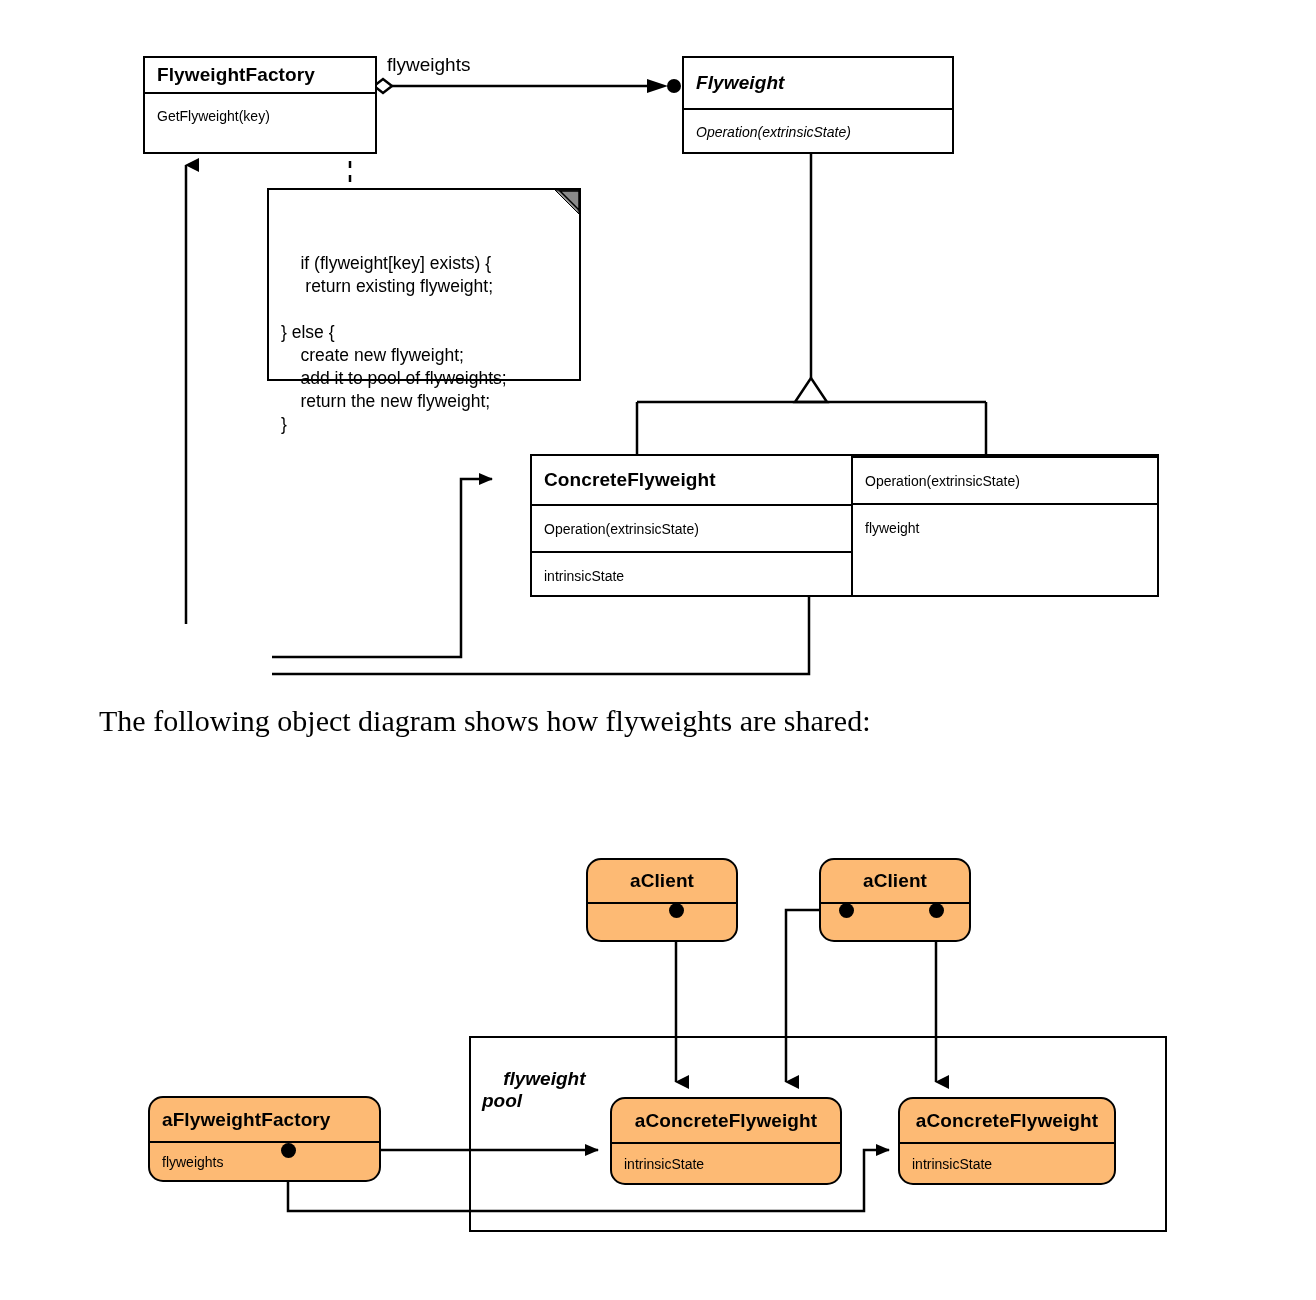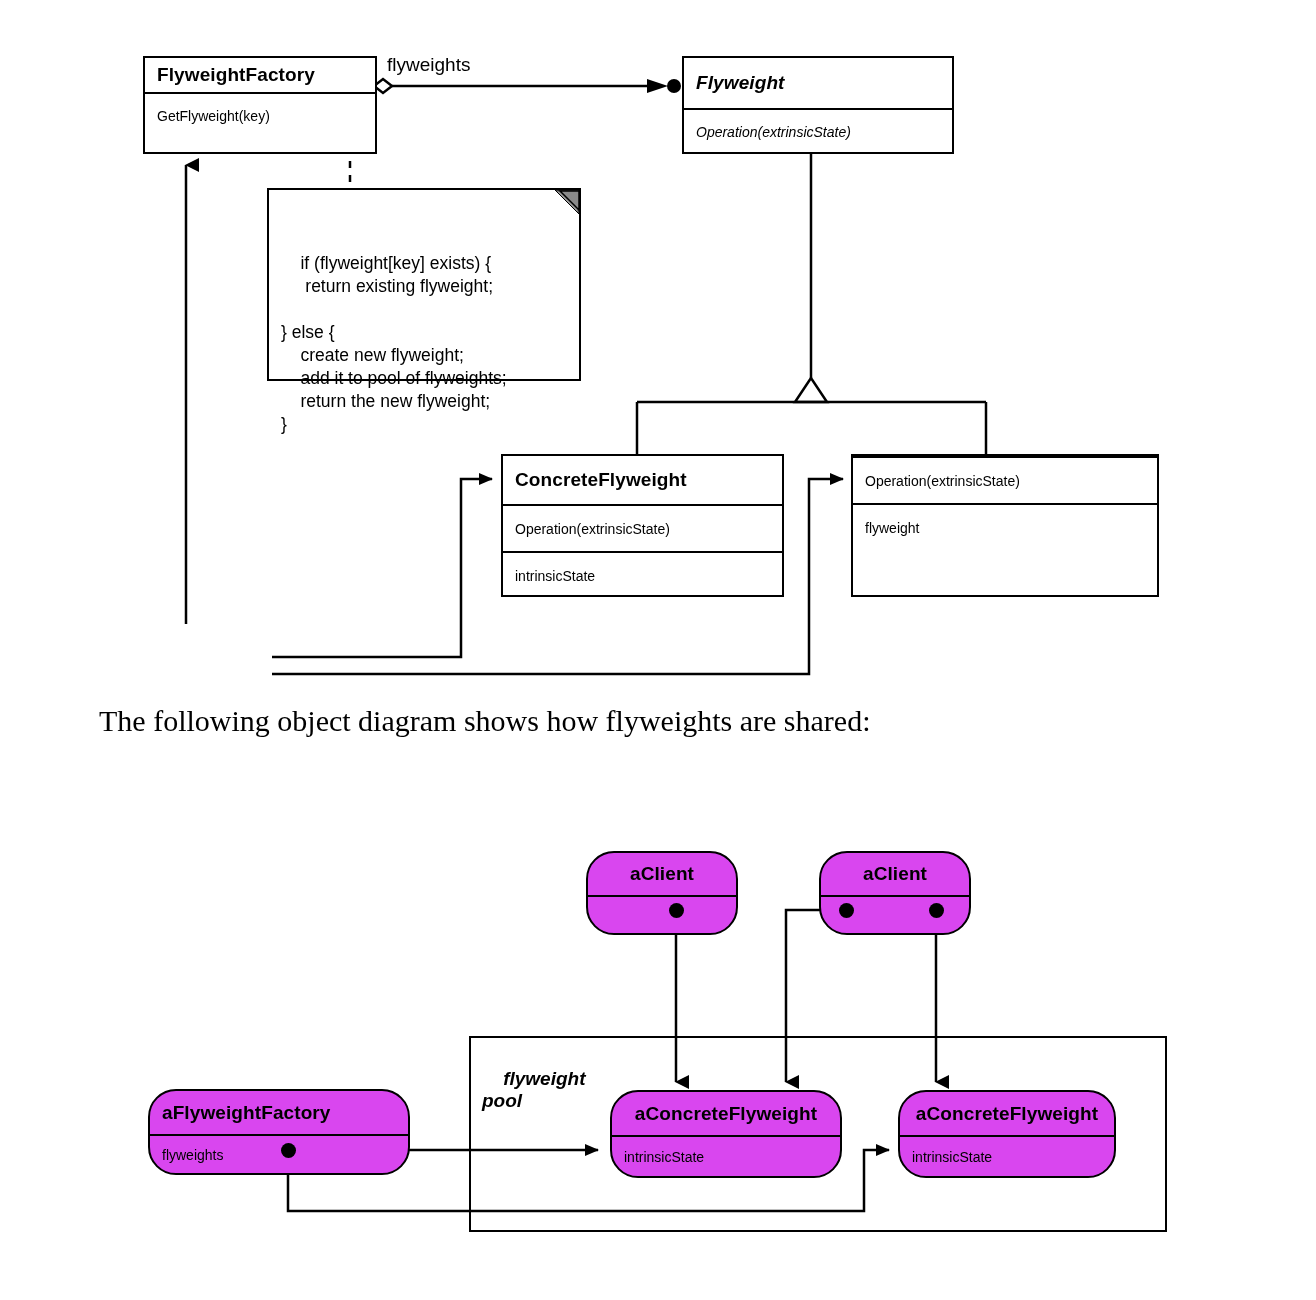--- a/index.html
+++ b/index.html
@@ -31,22 +31,23 @@
   .box {
     position: absolute;
     box-sizing: border-box;
     border: 2.5px solid #000;
     background: #fff;
   }
   .rbox {
     position: absolute;
     box-sizing: border-box;
     border: 2.5px solid #000;
-    background: #d946ef;
-    border-radius: 28px;
+    background: #fdba74;
+    border-radius: 15px;
+    margin-top: 7px;
   }
   .cell {
     box-sizing: border-box;
     display: flex;
     align-items: center;
     width: 100%;
   }
   .cell.divider { border-top: 2.5px solid #000; }
   .name-row {
     font-weight: bold;
@@ -167,21 +168,21 @@
 
   <div class="box" style="left:682px; top:56px; width:272px; height:98px;">
     <div class="cell name-row italic pad-l" style="height:50px;">
       <span>Flyweight</span>
     </div>
     <div class="cell divider attr-row italic pad-l" style="height:45px;">
       <span>Operation(extrinsicState)</span>
     </div>
   </div>
 
-  <div class="box" style="left:501px; top:454px; width:283px; height:143px;">
+  <div class="box" style="left:530px; top:454px; width:323px; height:143px;">
     <div class="cell name-row pad-l" style="height:48px;">
       <span>ConcreteFlyweight</span>
     </div>
     <div class="cell divider attr-row pad-l" style="height:47px;">
       <span>Operation(extrinsicState)</span>
     </div>
     <div class="cell divider attr-row pad-l" style="height:48px;">
       <span>intrinsicState</span>
     </div>
   </div>
@@ -260,21 +261,21 @@
     <div class="cell name-row center" style="height:42px;">
       <span>aClient</span>
     </div>
     <div class="cell divider attr-row pad-l" style="height:39px;">
       <span></span>
     </div>
   </div>
   <div class="dot" style="left:839px; top:903px;"></div>
   <div class="dot" style="left:929px; top:903px;"></div>
 
-  <div class="rbox" style="left:148px; top:1089px; width:262px; height:86px;">
+  <div class="rbox" style="left:148px; top:1089px; width:233px; height:86px;">
     <div class="cell name-row pad-l" style="height:43px;">
       <span>aFlyweightFactory</span>
     </div>
     <div class="cell divider attr-row pad-l" style="height:40px;">
       <span>flyweights</span>
     </div>
   </div>
   <div class="dot" style="left:281px; top:1143px;"></div>
 
   <div class="rbox" style="left:610px; top:1090px; width:232px; height:88px;">

